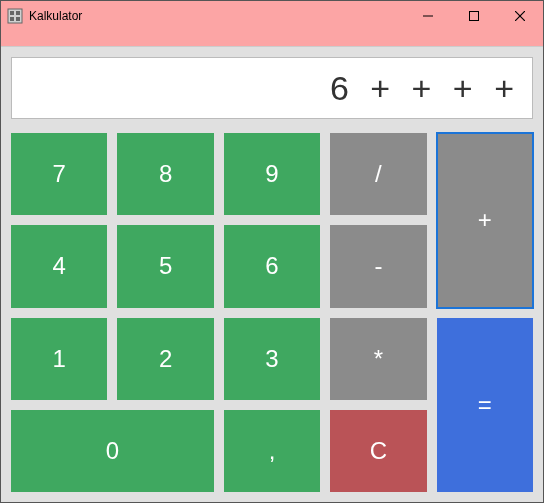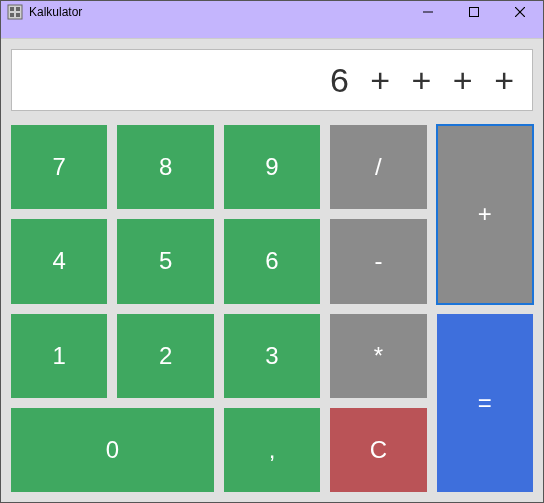--- a/index.html
+++ b/index.html
@@ -12,22 +12,22 @@
   }
   .window {
     width: 544px;
     height: 503px;
     border: 1px solid #555;
     background: #e0e0e0;
     display: flex;
     flex-direction: column;
   }
   .titlebar {
-    height: 38px;
-    background: #c4b5fd;
+    height: 46px;
+    background: #fca5a5;
     border-bottom: 1px solid #ccc;
     display: flex;
     align-items: center;
     padding: 0 0 16px 6px;
   }
   .titlebar .app-icon {
     width: 16px; height: 16px;
     margin-right: 6px;
     display: inline-flex;
     align-items: center;

